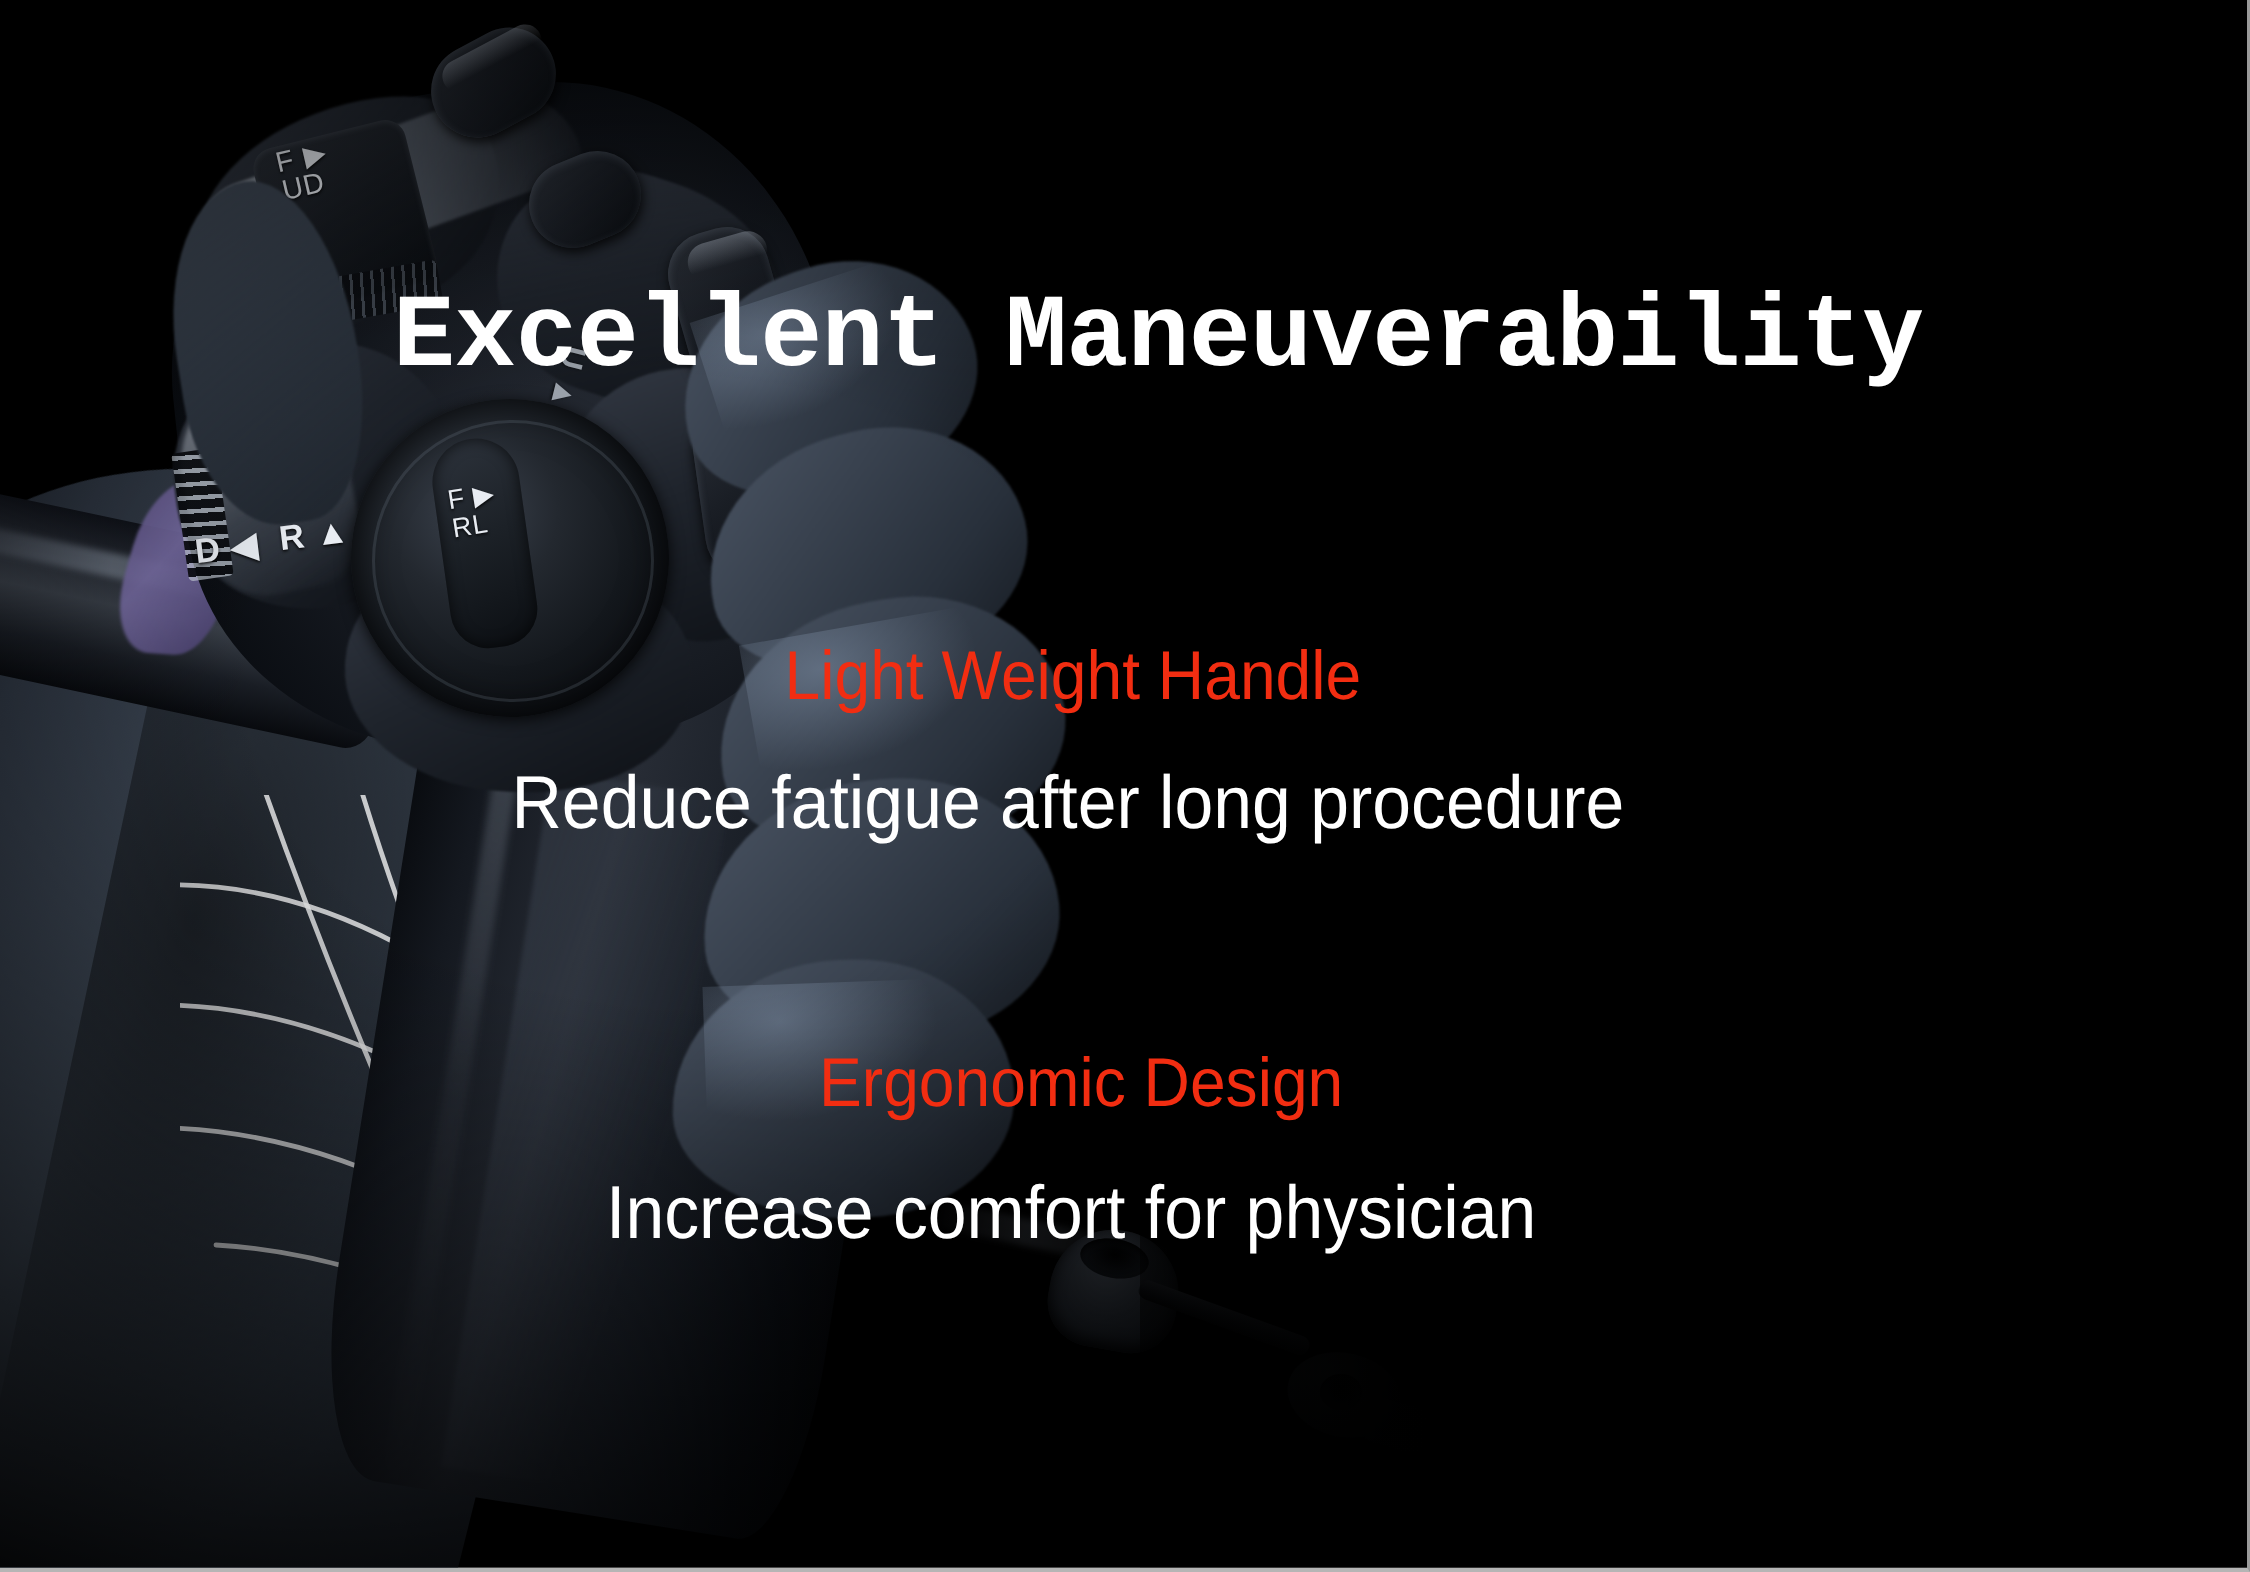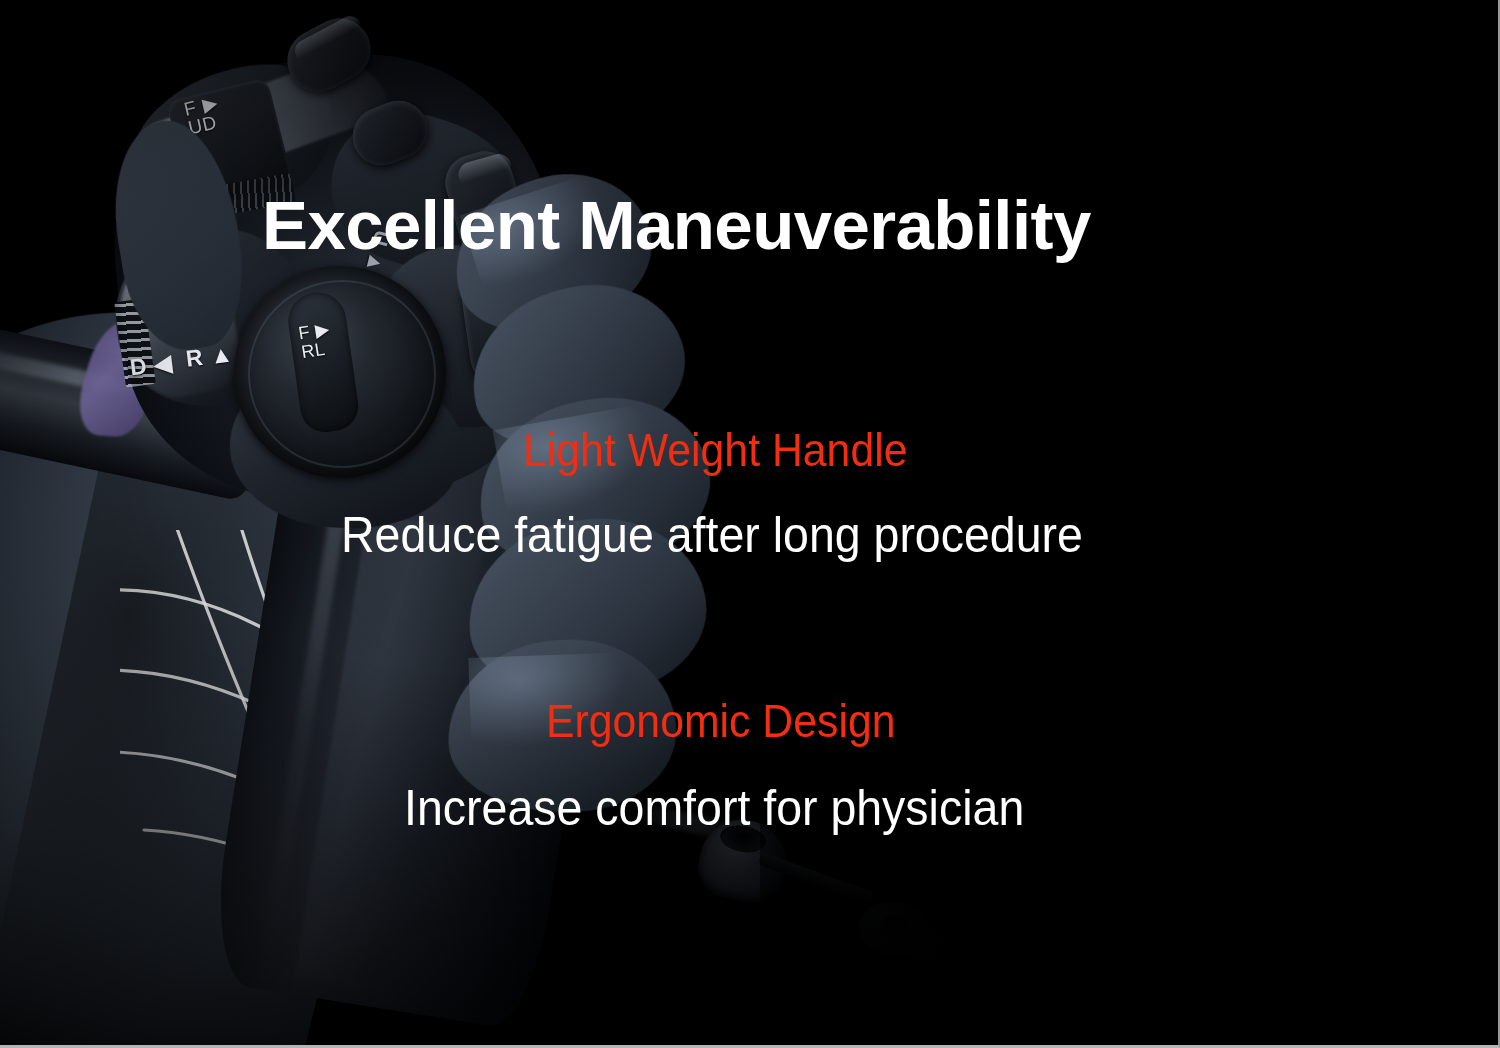--- a/index.html
+++ b/index.html
@@ -375,21 +375,21 @@
     position: absolute;
     white-space: nowrap;
     pointer-events: auto;
   }
   #title {
     left: 262px; top: 186px;
     font-size: 69px;
     font-weight: 700;
     color: #ffffff;
     letter-spacing: -0.6px;
-    font-family: Liberation Sans, sans-serif;
+    font-family: Liberation Mono, monospace;
   }
   .sub-head {
     font-family: "Liberation Sans", sans-serif;
     font-weight: 400;
     font-size: 46px;
     color: #f22d11;
     transform: scaleX(.93);
     transform-origin: left center;
   }
   .sub-body {

